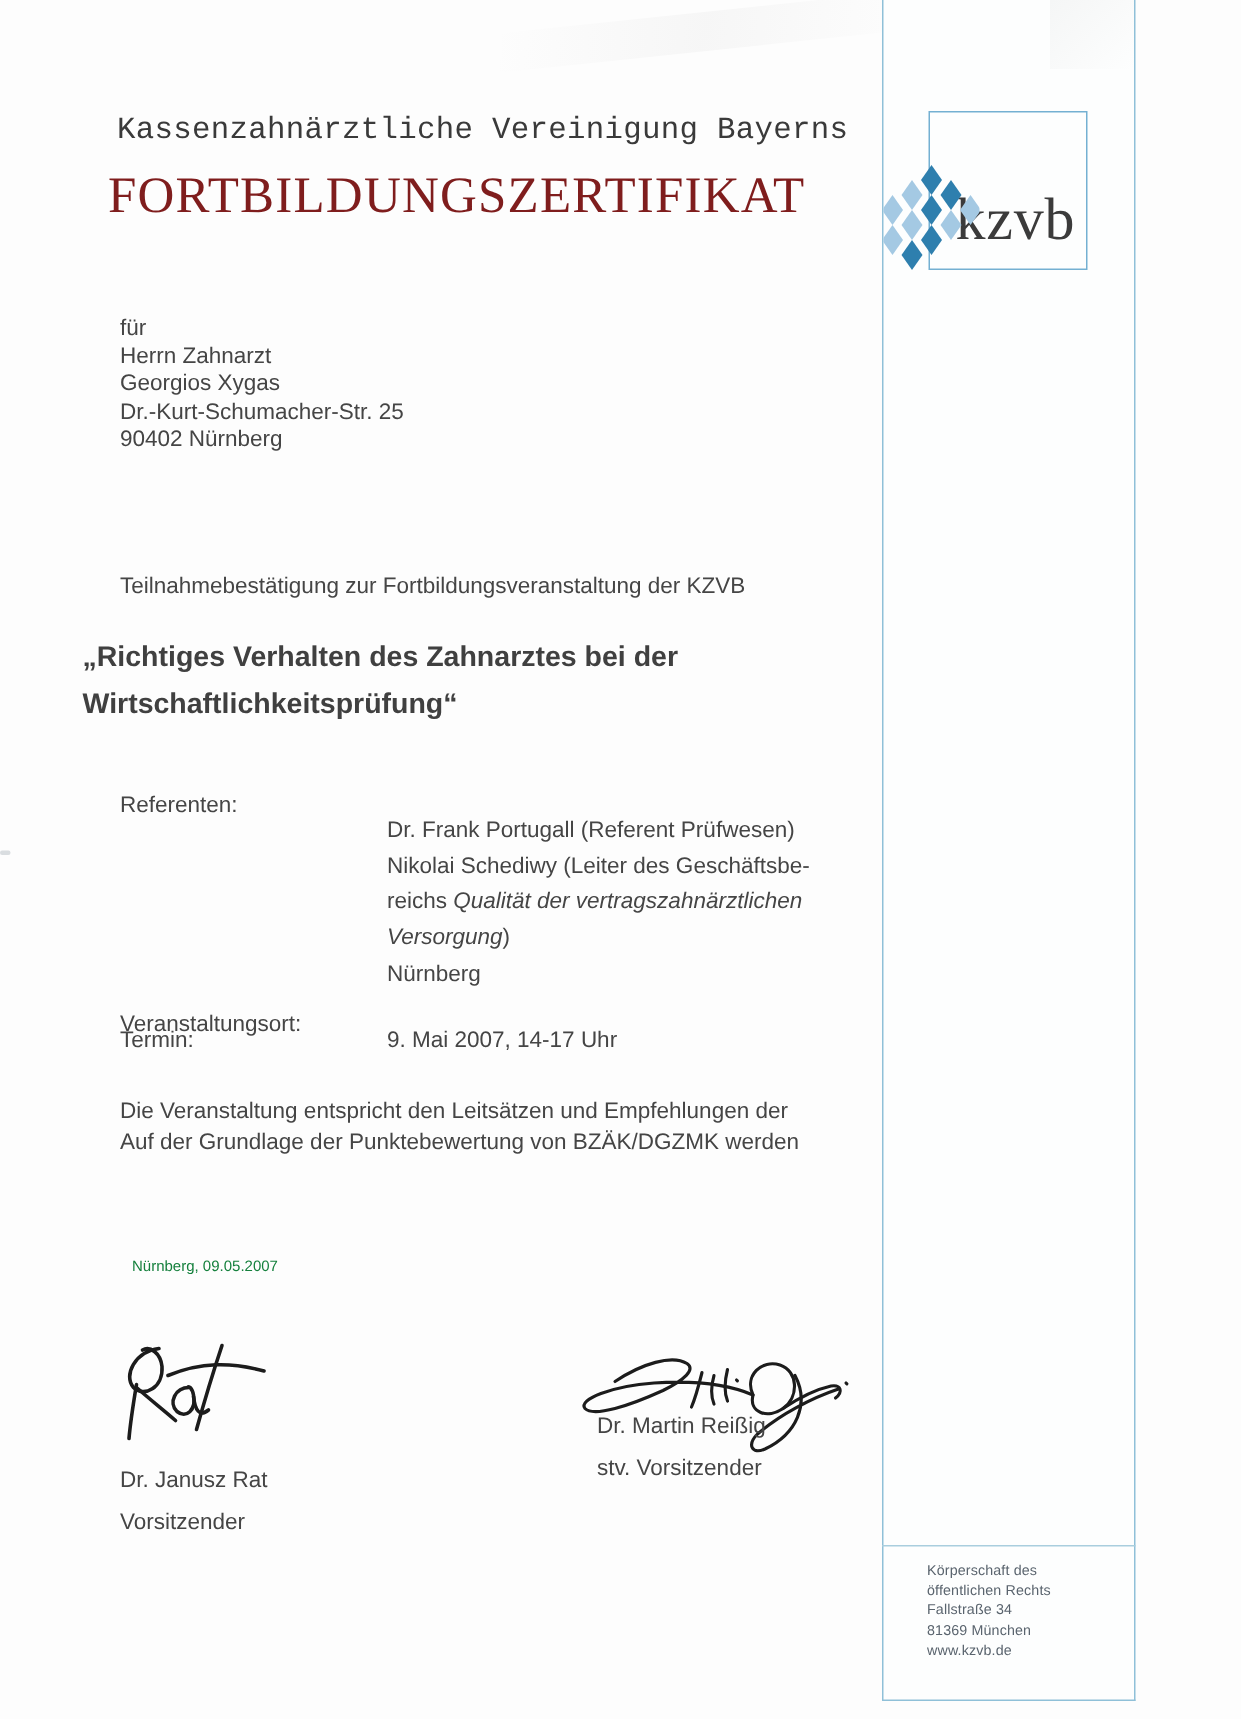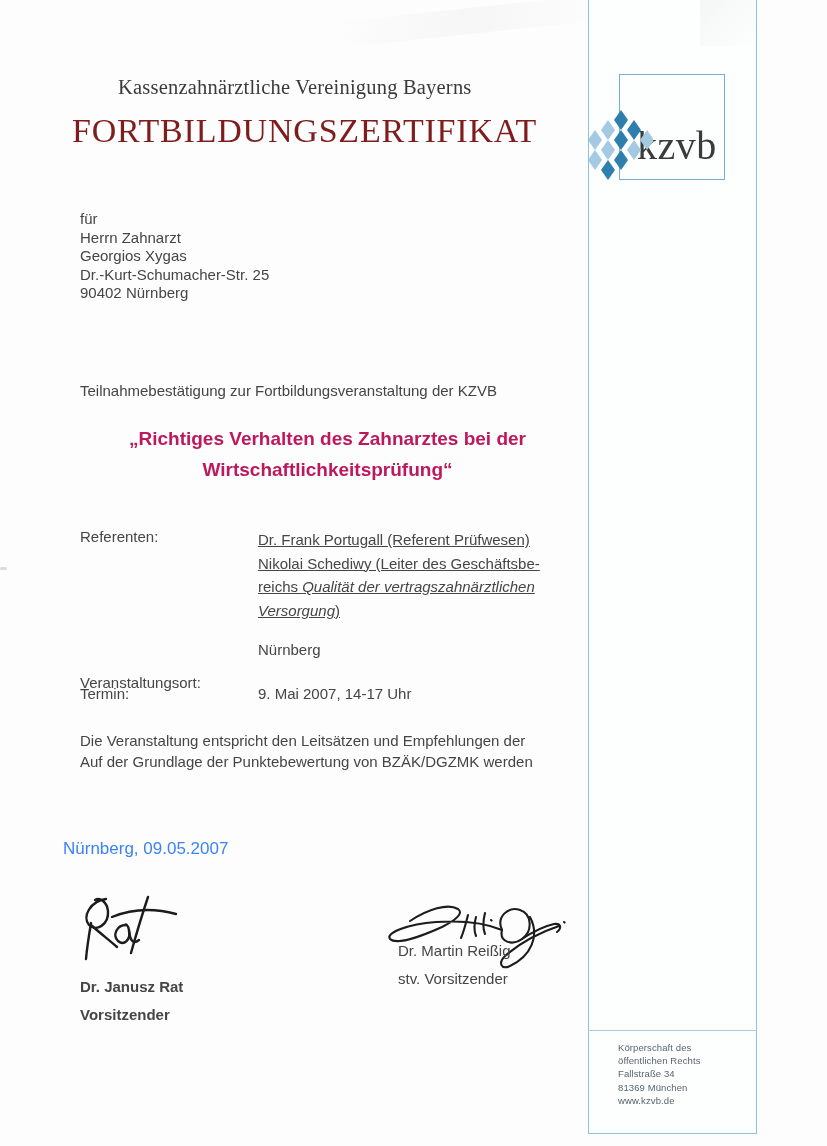--- a/index.html
+++ b/index.html
@@ -9,47 +9,47 @@
     font-family:"Liberation Sans", sans-serif;
     color:#424242;
   }
   .abs{position:absolute;}
 
   
   .smudge-top{left:330px;top:8px;width:280px;height:26px;background:linear-gradient(100deg,rgba(0,0,0,0) 0%,rgba(120,120,120,0.05) 50%,rgba(0,0,0,0) 100%);transform:rotate(-6deg);}
   .edge-dash{left:0px;top:567px;width:7px;height:3px;background:#c9cfd3;border-radius:2px;opacity:.7;}
 
   
-  .org-name{left:78px;top:76px;font-family:Liberation Serif, serif;font-size:20.5px;color:#3a3a3a;letter-spacing:.2px;margin-left:40px;}
+  .org-name{left:78px;top:76px;font-family:Liberation Mono, monospace;font-size:20.5px;color:#3a3a3a;letter-spacing:.2px;}
   .doc-title{left:72px;top:112px;font-family:"Liberation Serif",serif;font-size:34px;color:#7f1d1d;letter-spacing:.8px;}
 
   
   .recipient{left:80px;top:210px;font-size:15px;line-height:18.6px;color:#454545;}
 
   
   .confirmation{left:80px;top:382px;font-size:15px;color:#454545;}
-  .course-title{left:55px;top:423px;width:545px;text-align:center;font-size:19px;font-weight:bold;line-height:31px;color:#be185d;}
+  .course-title{left:55px;top:423px;width:545px;text-align:left;font-size:19px;font-weight:bold;line-height:31px;color:#404040;}
 
   
   .detail-label{left:80px;font-size:15px;color:#454545;}
   .detail-value{left:258px;font-size:15px;color:#454545;}
   .ref-value{width:320px;line-height:23.5px;}
   .it{font-style:italic;}
 
   
   .statement{left:80px;top:730px;font-size:15px;line-height:21.3px;color:#454545;}
   .statement b{color:#333;}
 
   
-  .issue-line{left:63px;top:839px;font-size:17px;color:#3b82f6;}
+  .issue-line{left:88px;top:839px;font-size:10px;color:#15803d;}
   .sig{stroke:#1c1c1c;fill:none;stroke-linecap:round;stroke-linejoin:round;}
   .sig-left{left:76px;top:883px;}
   .sig-right{left:382px;top:889px;}
   .signer{font-size:15px;line-height:27.5px;color:#454545;}
-  .signer-left{left:80px;top:973px;font-weight:bold;}
+  .signer-left{left:80px;top:973px;}
   .signer-right{left:398px;top:937px;}
 
   
   .strip{left:588px;top:0;width:167px;height:1133px;border-left:1px solid #8fc0d8;border-right:1px solid #8fc0d8;border-bottom:1px solid #8fc0d8;background:#fdfefe;}
   .strip-divider{left:588px;top:1030px;width:169px;height:0;border-top:1px solid #a9cede;}
   .strip-fold{left:700px;top:0;width:56px;height:46px;background:linear-gradient(135deg,rgba(150,150,150,0.08),rgba(0,0,0,0));}
 
   
   .logo-frame{left:619px;top:74px;width:104px;height:104px;border:1px solid #74b0d2;}
   .logo-text{left:637px;top:126px;font-family:"Liberation Serif",serif;font-size:40px;line-height:40px;color:#3b3b3b;letter-spacing:.5px;}
@@ -97,21 +97,21 @@
   <div>90402 Nürnberg</div>
 </div>
 
 <div class="abs confirmation">Teilnahmebestätigung zur Fortbildungsveranstaltung der KZVB</div>
 <div class="abs course-title">
   <div>„Richtiges Verhalten des Zahnarztes bei der</div>
   <div>Wirtschaftlichkeitsprüfung“</div>
 </div>
 
 <div class="abs detail-label" style="top:528px;">Referenten:</div>
-<div class="abs detail-value ref-value" style="top:528px;text-decoration:underline;">
+<div class="abs detail-value ref-value" style="top:542px;">
   <div>Dr. Frank Portugall (Referent Prüfwesen)</div>
   <div>Nikolai Schediwy (Leiter des Geschäftsbe-</div>
   <div><span>reichs </span><span class="it">Qualität der vertragszahnärztlichen</span></div>
   <div><span class="it">Versorgung</span><span>)</span></div>
 </div>
 
 <div class="abs detail-label" style="top:641px;margin-top:33px;">Veranstaltungsort:</div>
 <div class="abs detail-value" style="top:641px;">Nürnberg</div>
 
 <div class="abs detail-label" style="top:685px;">Termin:</div>

